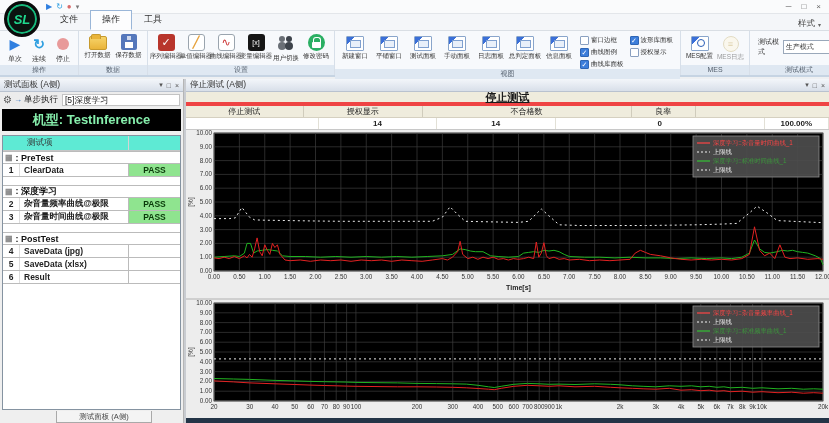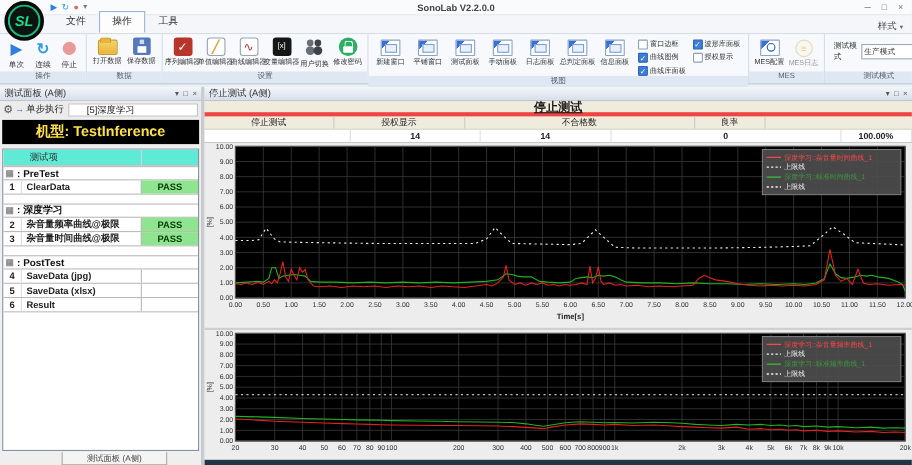--- a/index.html
+++ b/index.html
@@ -77,22 +77,22 @@
   
   .docks { position:absolute; top:79px; left:0; right:0; bottom:0; background:#c9ccd1; }
   .panel-title { height:13px; background:linear-gradient(#f3f6fa,#d8dfe9); border-bottom:1px solid #b9c2cf; display:flex; align-items:center; padding:0 4px; font-size:8.5px; color:#333; }
   .panel-title .pt-text { flex:1; white-space:nowrap; overflow:hidden; }
   .panel-title .pt-ic { font-size:7px; color:#555; margin-left:4px; }
 
   .left-panel { position:absolute; left:0; top:0; width:184px; bottom:0; background:#efefef; border-right:1px solid #b5b5b5; }
   .step-row { height:15px; display:flex; align-items:center; gap:2px; padding:0 3px; font-size:8.5px; background:#ececec; }
   .gear { font-size:10px; color:#555; }
   .step-arrow { font-size:8px; color:#2f6fbf; }
-  .step-field { flex:1; background:#fff; border:1px solid #c3c3c3; font-size:8.5px; height:12px; line-height:11px; padding-left:16px; margin-left:2px; white-space:nowrap; overflow:hidden; }
-  .model-banner { height:22px; margin:2px; background:#000; color:#fde047; display:flex; align-items:center; justify-content:center; font-size:13px; font-weight:bold; white-space:nowrap; }
+  .step-field { flex:1; background:#fff; border:1px solid #c3c3c3; font-size:8.5px; height:12px; line-height:11px; padding-left:2px; margin-left:2px; white-space:nowrap; overflow:hidden; }
+  .model-banner { height:22px; margin:2px; background:#000; color:#86efac; display:flex; align-items:center; justify-content:center; font-size:13px; font-weight:bold; white-space:nowrap; }
   .list-box { position:absolute; top:56px; left:2px; right:2px; bottom:13px; background:#fff; border:1px solid #8593a1; overflow:hidden; }
   .list-header { height:15px; border-bottom:1px solid #c6c6c6; display:flex; align-items:center; font-size:8.5px; color:#333; background:#5eead4; }
   .list-header .lh-name { flex:1; padding-left:24px; }
   .list-header .lh-res { width:52px; border-left:1px solid #d4d4d4; height:100%; }
   .row-group { height:13px; display:flex; align-items:center; font-size:9px; font-weight:bold; color:#111; border-bottom:1px solid #bbb; border-top:1px solid #bbb; }
   .group-icon { font-size:8px; color:#888; margin:0 3px 0 2px; }
   .row-item { height:13px; display:flex; align-items:stretch; font-size:8.5px; font-weight:bold; border-bottom:1px solid #bbb; }
   .cell-num { width:17px; display:flex; align-items:center; justify-content:center; border-right:1px solid #ddd; }
   .cell-name { flex:1; display:flex; align-items:center; padding-left:4px; white-space:nowrap; overflow:hidden; }
   .cell-res { width:52px; border-left:1px solid #bbb; display:flex; align-items:center; justify-content:center; font-size:8.5px; }
@@ -119,21 +119,20 @@
 </head>
 <body>
 
 <div class="titlebar">
   <div class="qa-bar">
     <span class="qa-btn qa-play">▶</span>
     <span class="qa-btn qa-repeat">↻</span>
     <span class="qa-btn qa-stop">●</span>
     <span class="qa-btn qa-caret">▾</span>
   </div>
-  <div class="win-title">SonoLab V2.2.0.0</div>
   <div class="win-btns">
     <span>─</span>
     <span>□</span>
     <span>×</span>
   </div>
 </div>
 
 <div class="logo">
     <span>SL</span>
   </div>

